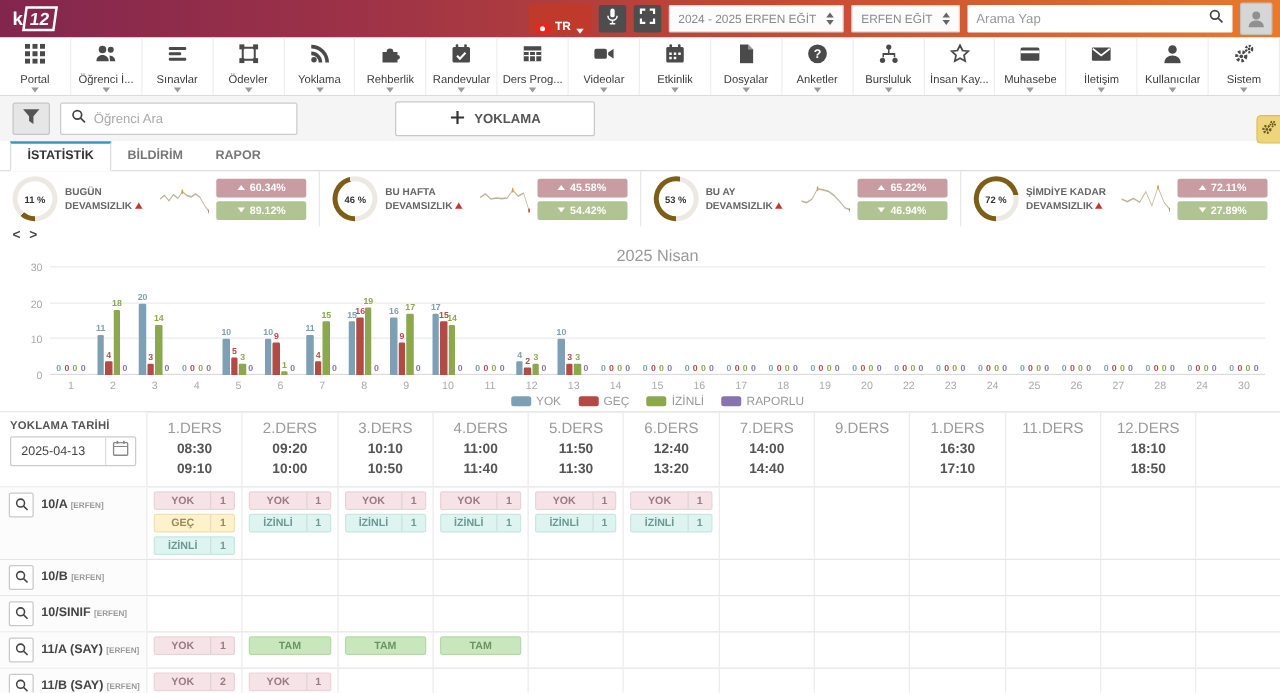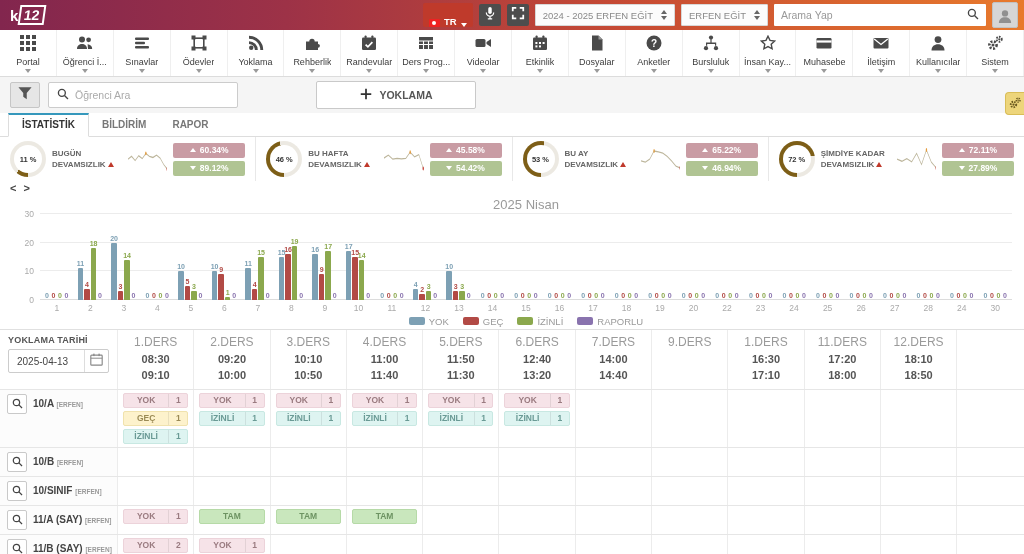--- a/index.html
+++ b/index.html
@@ -1190,24 +1190,20 @@
       </div>
       <div class="cell hcell">
         <div class="head-ders">1.DERS</div>
         <div class="head-time">
           <div>16:30</div>
           <div>17:10</div>
         </div>
       </div>
       <div class="cell hcell">
         <div class="head-ders">11.DERS</div>
-        <div class="head-time">
-          <div>17:20</div>
-          <div>18:00</div>
-        </div>
       </div>
       <div class="cell hcell">
         <div class="head-ders">12.DERS</div>
         <div class="head-time">
           <div>18:10</div>
           <div>18:50</div>
         </div>
       </div>
     </div>
   <div>

